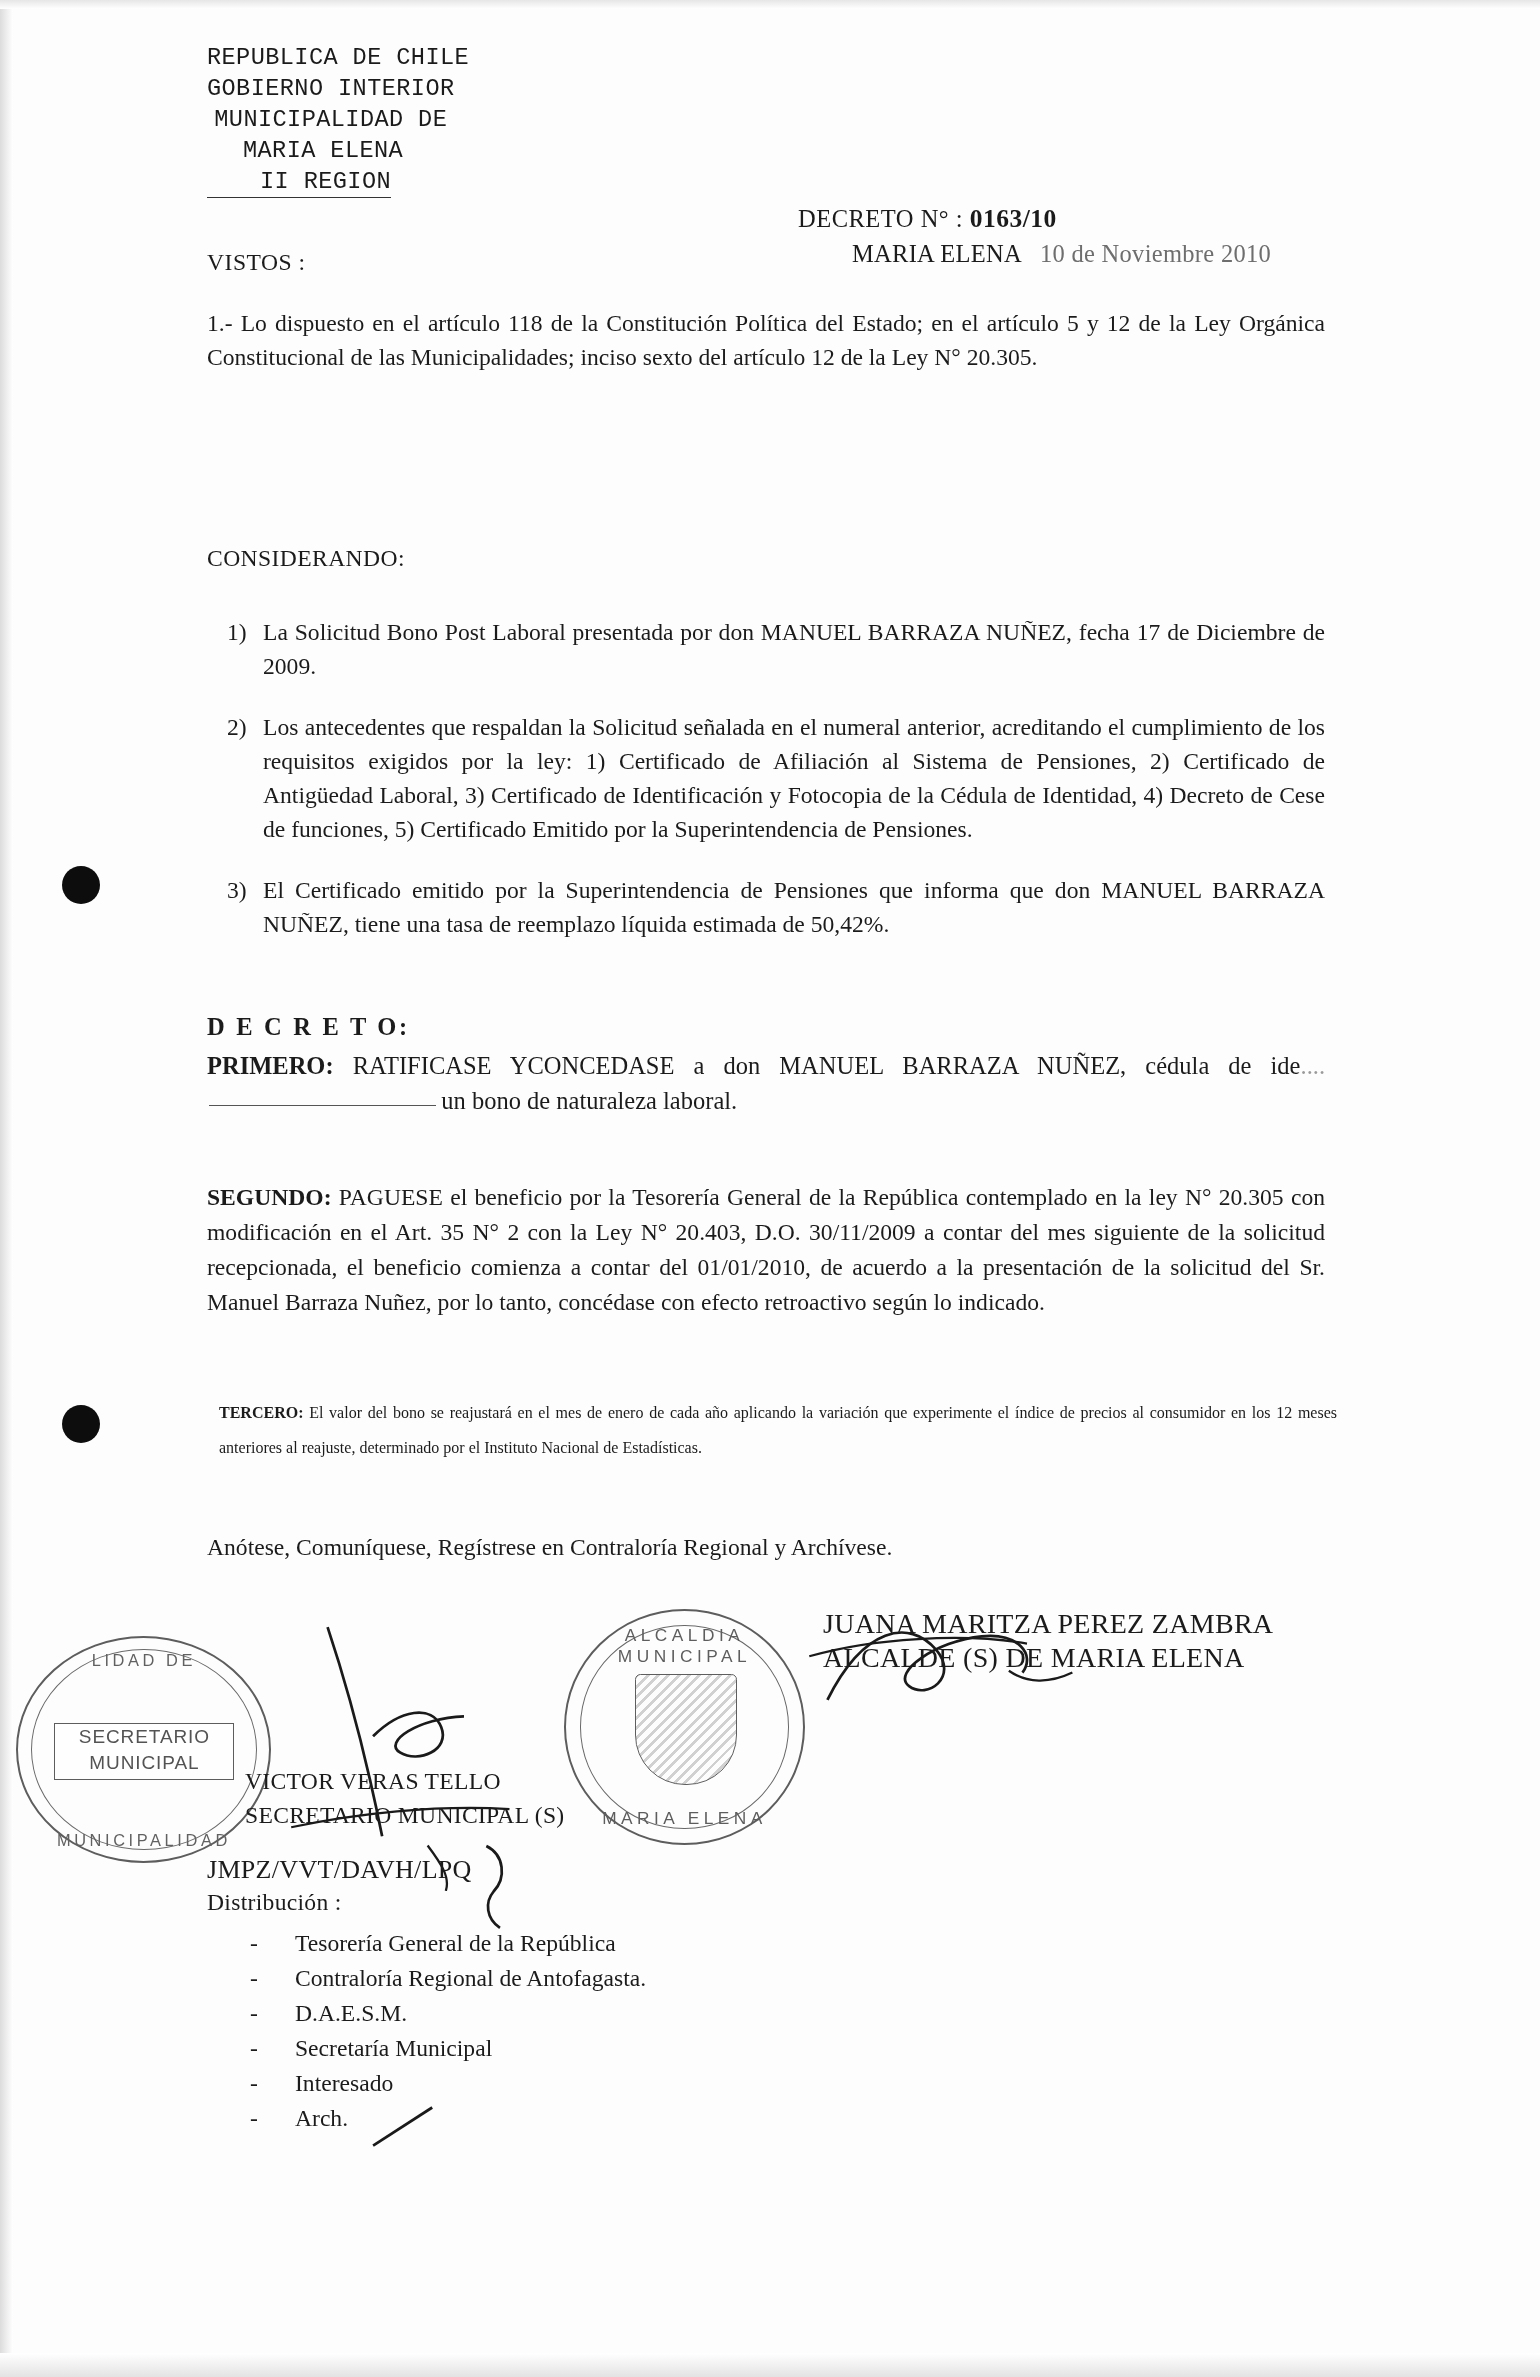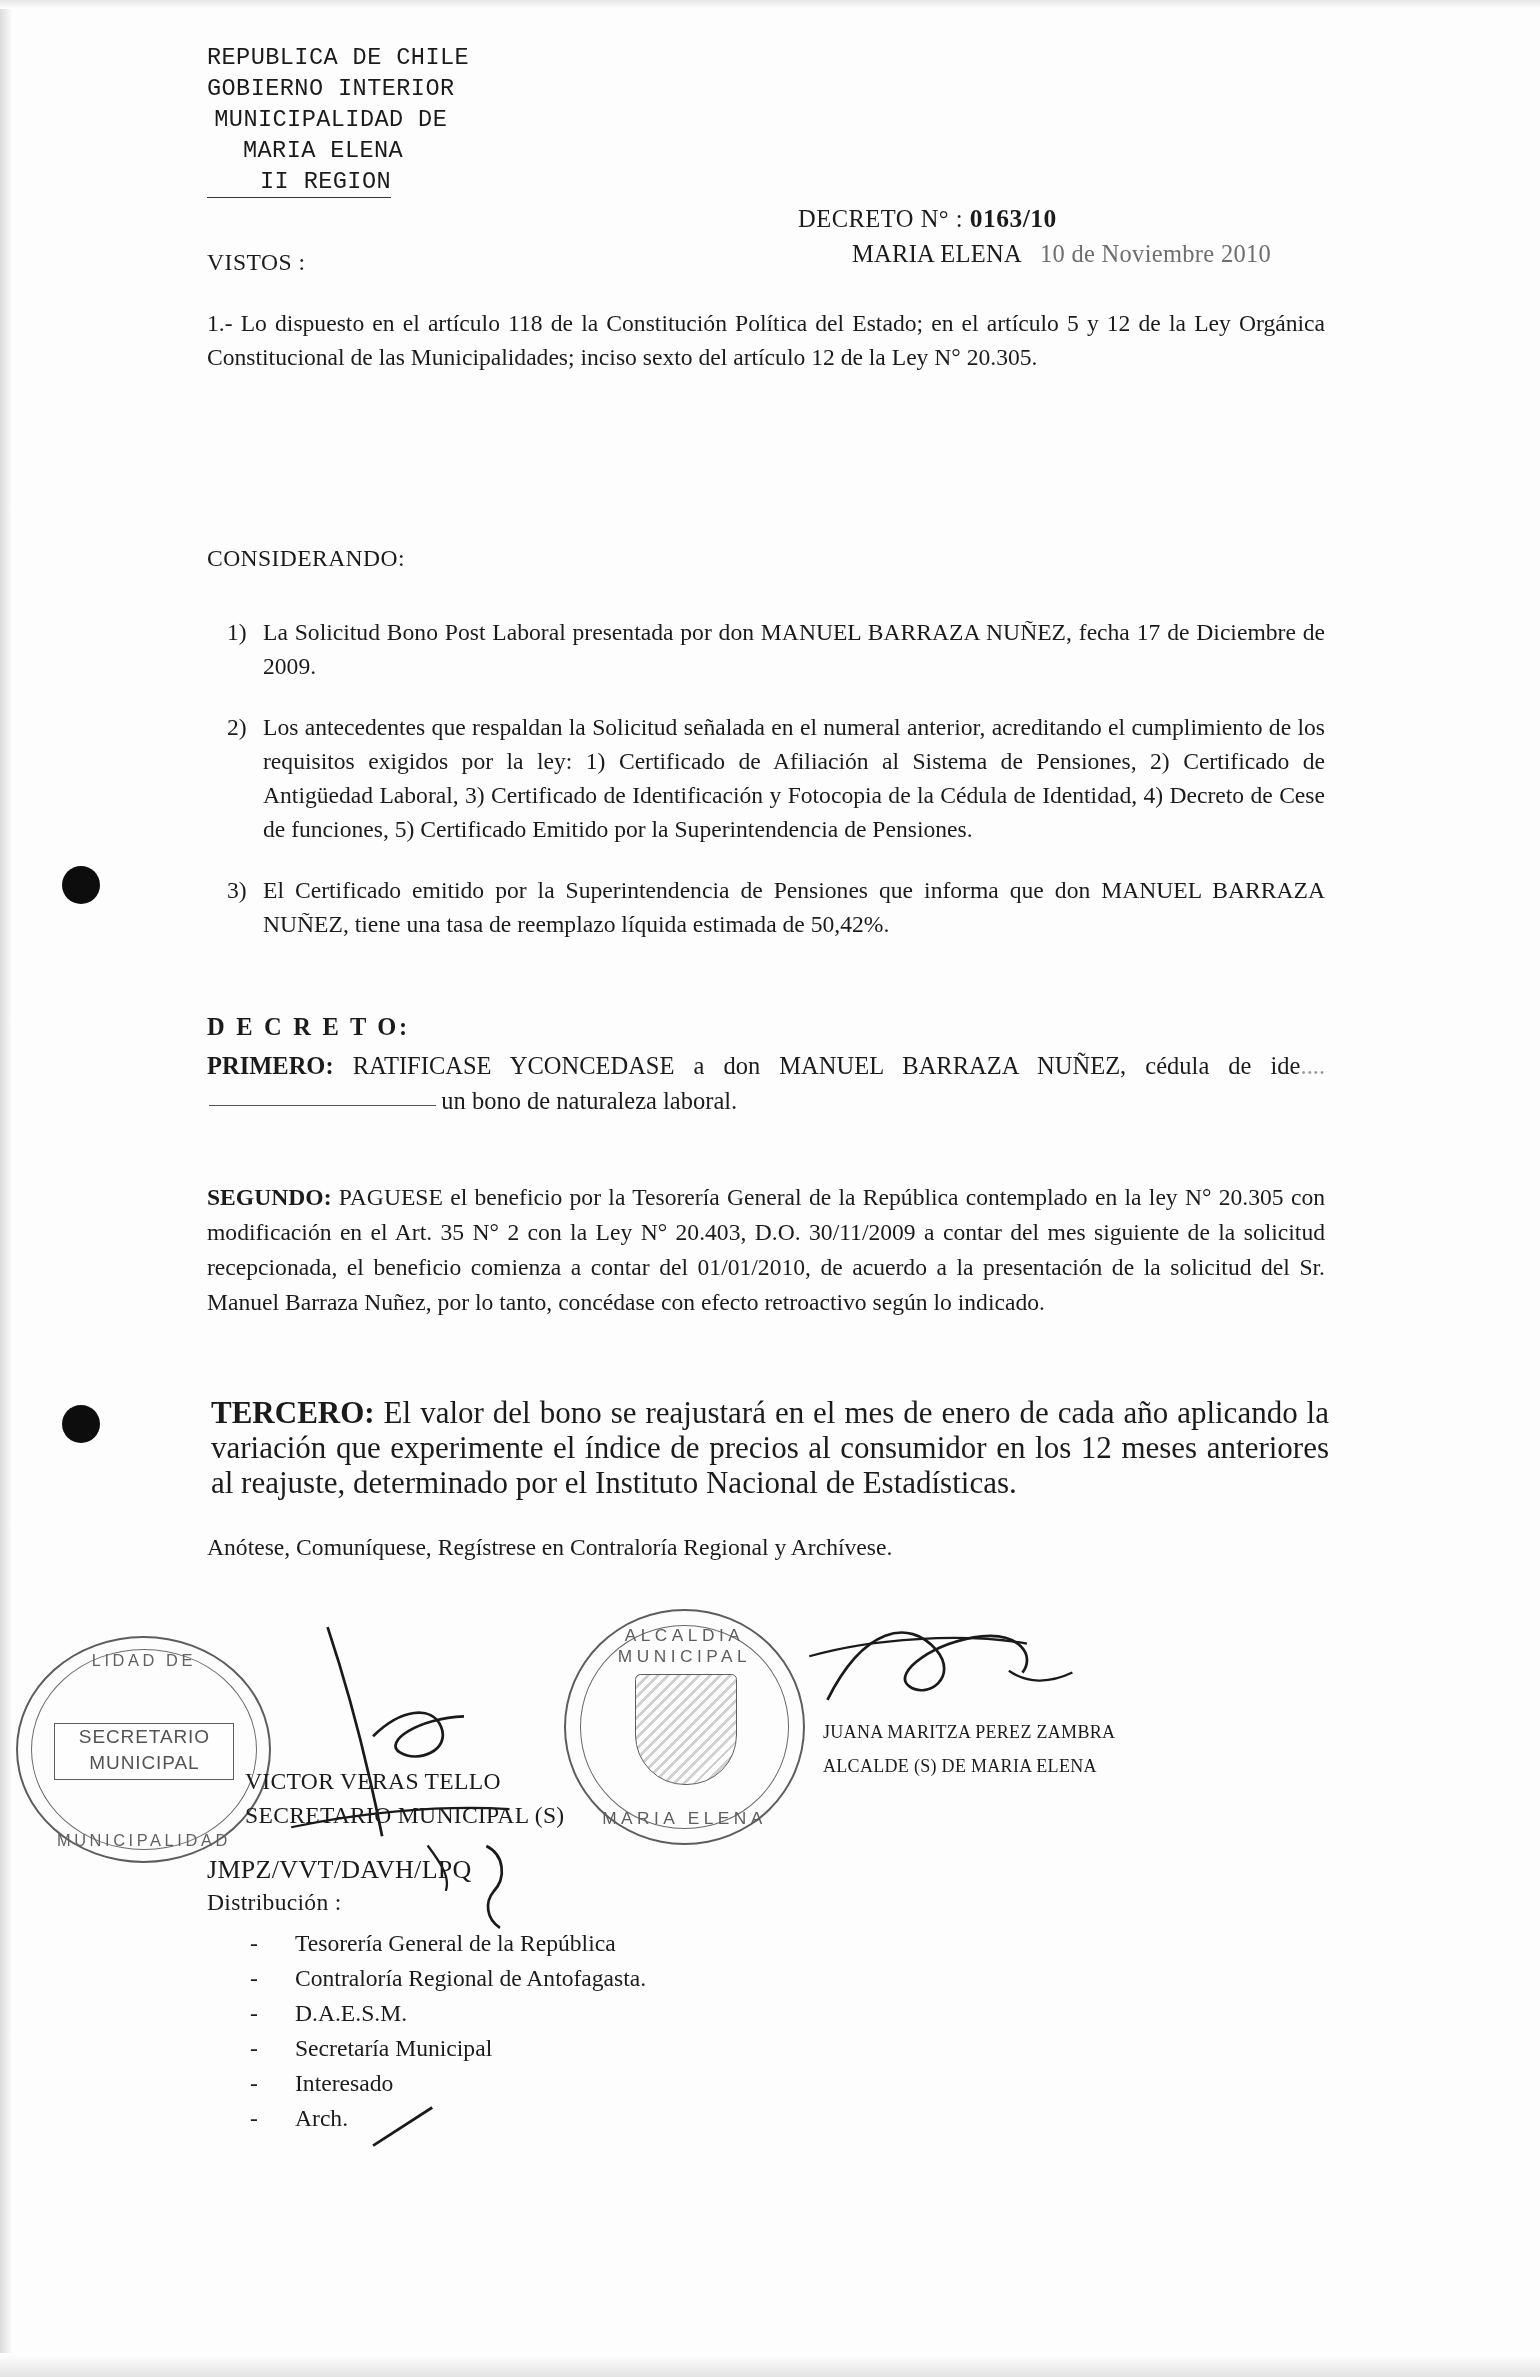--- a/index.html
+++ b/index.html
@@ -150,42 +150,42 @@
     position: absolute;
     left: 0px;
     top: 1138px;
     width: 1118px;
     font-size: 23.6px;
     line-height: 35px;
     text-align: justify;
   }
   .tercero {
     position: absolute;
-    left: 4px;
+    left: 12px;
     top: 1353px;
     width: 1118px;
-    font-size: 31px;
+    font-size: 16px;
     line-height: 35px;
     text-align: justify;
   }
   .anotese {
     position: absolute;
     left: 0px;
     top: 1488px;
     width: 1118px;
     font-size: 23.6px;
     line-height: 35px;
   }
 
   
   .sig-right {
     position: absolute;
     left: 823px;
-    top: 1715px;
-    font-size: 18px;
+    top: 1607px;
+    font-size: 28px;
     line-height: 34px;
     letter-spacing: 0.3px;
   }
   .sig-left {
     position: absolute;
     left: 245px;
     top: 1764px;
     font-size: 23.6px;
     line-height: 34px;
     letter-spacing: 0.3px;

